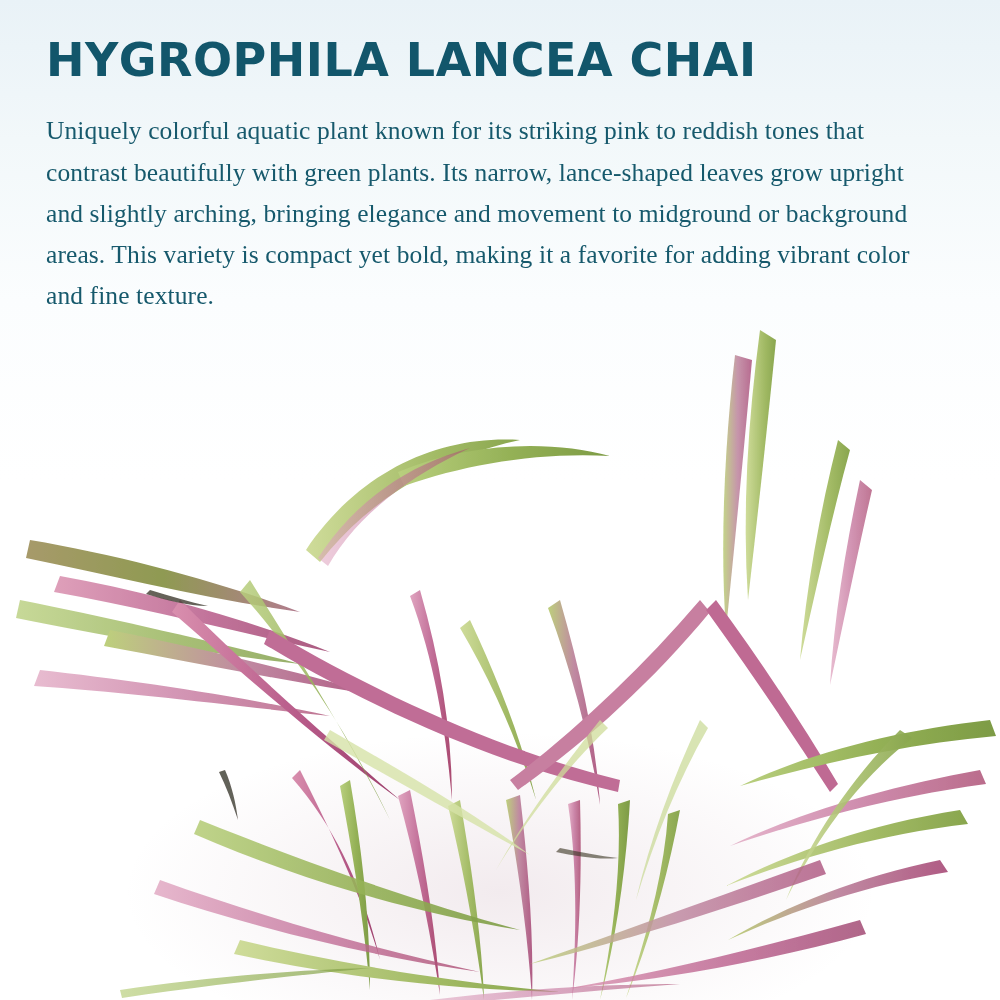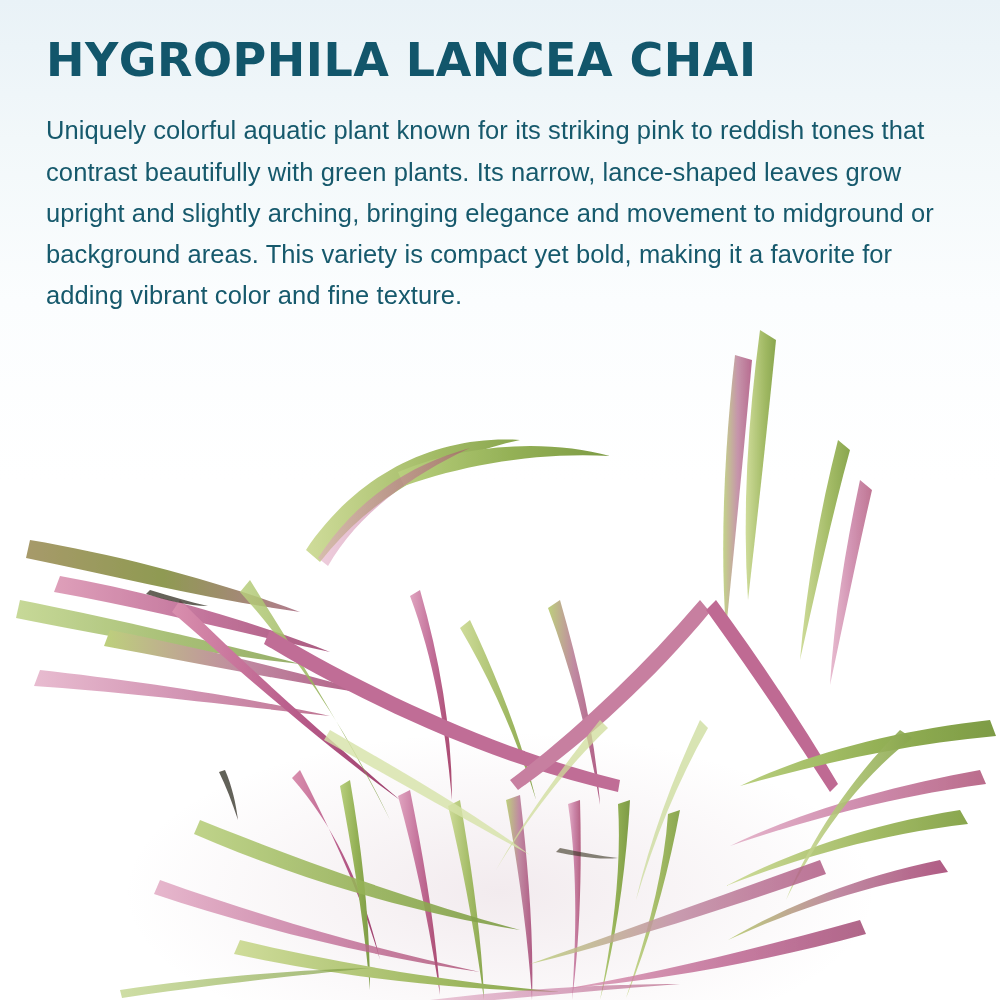--- a/index.html
+++ b/index.html
@@ -36,21 +36,21 @@
     font-weight: 700;
     font-size: 46px;
     letter-spacing: 0.5px;
     line-height: 1.05;
     color: #12566b;
     margin: 0 0 26px 0;
     text-transform: uppercase;
   }
 
   .description {
-    font-family: Liberation Sans, sans-serif;
+    font-family: Liberation Serif, serif;
     font-size: 25.5px;
     line-height: 1.62;
     color: #16596c;
     margin: 0;
     letter-spacing: 0.1px;
     max-width: 890px;
   }
 
   
   .plant-area {

